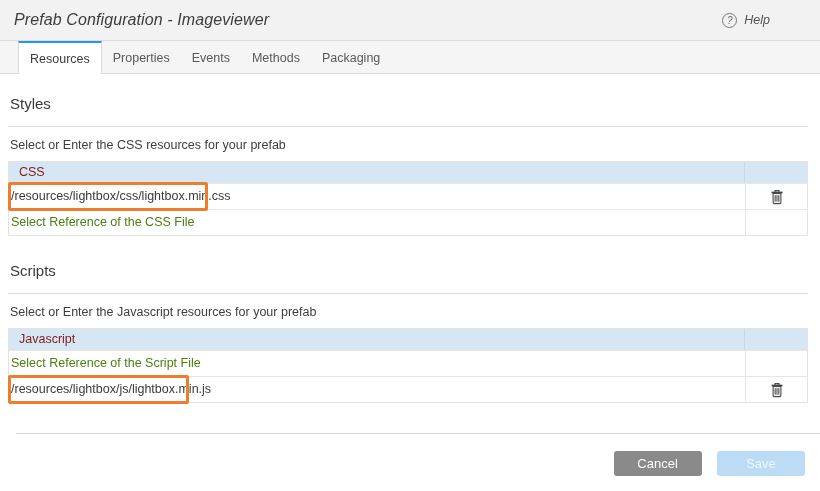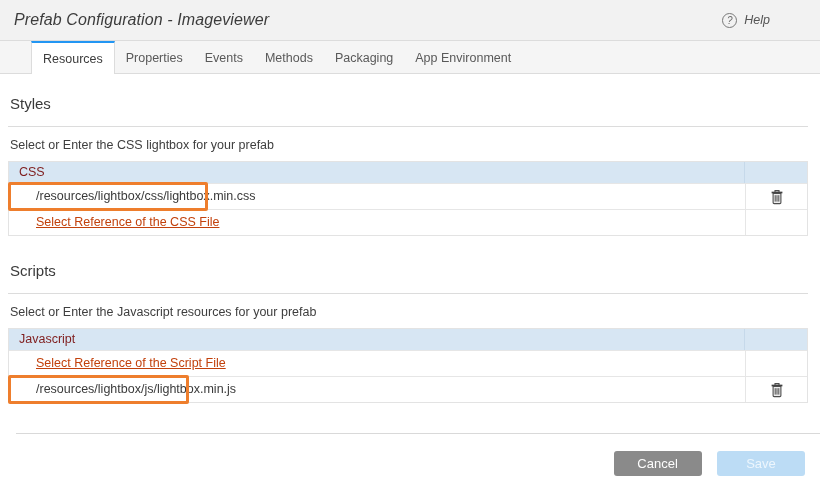--- a/index.html
+++ b/index.html
@@ -60,21 +60,20 @@
     cursor: pointer;
     border-top: 2px solid transparent;
   }
   .tab.active {
     background: #ffffff;
     border-top: 2px solid #2296f3;
     border-left: 1px solid #dcdcdc;
     border-right: 1px solid #dcdcdc;
     margin-bottom: -1px;
     color: #3c3c3c;
-    margin-left: 13px;
   }
 
   
   .content { padding: 0 12px 0 8px; }
   .section-heading {
     margin-top: 21px;
     font-size: 15px;
     color: #3a3a3a;
     padding: 0 0 14px 2px;
     border-bottom: 1px solid #dcdcdc;
@@ -109,27 +108,27 @@
   .t-row {
     display: flex;
     height: 26px;
     border-top: 1px solid #e6e6e6;
     position: relative;
   }
   .t-cell-main {
     flex: 1;
     font-size: 12.5px;
     line-height: 25px;
-    padding-left: 27px;
+    padding-left: 2px;
     color: #3a3a3a;
     white-space: nowrap;
     overflow: hidden;
     cursor: text;
   }
-  .t-row.placeholder-row .t-cell-main { color: #c2410c; cursor: pointer; text-decoration: underline; }
+  .t-row.placeholder-row .t-cell-main { color: #4d7c0f; cursor: pointer; }
   .t-cell-action {
     width: 62px;
     border-left: 1px solid #e6e6e6;
     display: flex;
     align-items: center;
     justify-content: center;
   }
   .delete-btn {
     background: none;
     border: none;
@@ -183,27 +182,26 @@
     <span class="help-label">Help</span>
   </div>
 </div>
 
 <div class="tabstrip">
   <div class="tab active">Resources</div>
   <div class="tab">Properties</div>
   <div class="tab">Events</div>
   <div class="tab">Methods</div>
   <div class="tab">Packaging</div>
-  <div class="tab">App Environment</div>
 </div>
 
 <div class="content">
 
   <div class="section-heading">Styles</div>
-  <div class="section-desc">Select or Enter the CSS lightbox for your prefab</div>
+  <div class="section-desc">Select or Enter the CSS resources for your prefab</div>
 
   <div class="resource-table">
     <div class="t-header">CSS</div>
     <div class="t-row">
       <div class="annotation css-box"></div>
       <div class="t-cell-main">/resources/lightbox/css/lightbox.min.css</div>
       <div class="t-cell-action">
         <button class="delete-btn">
           <svg width="14" height="16" viewBox="0 0 14 16">
             <path d="M5 3.1 V1.6 h4 V3.1" fill="none" stroke="#4d4d4d" stroke-width="1.1"></path>

